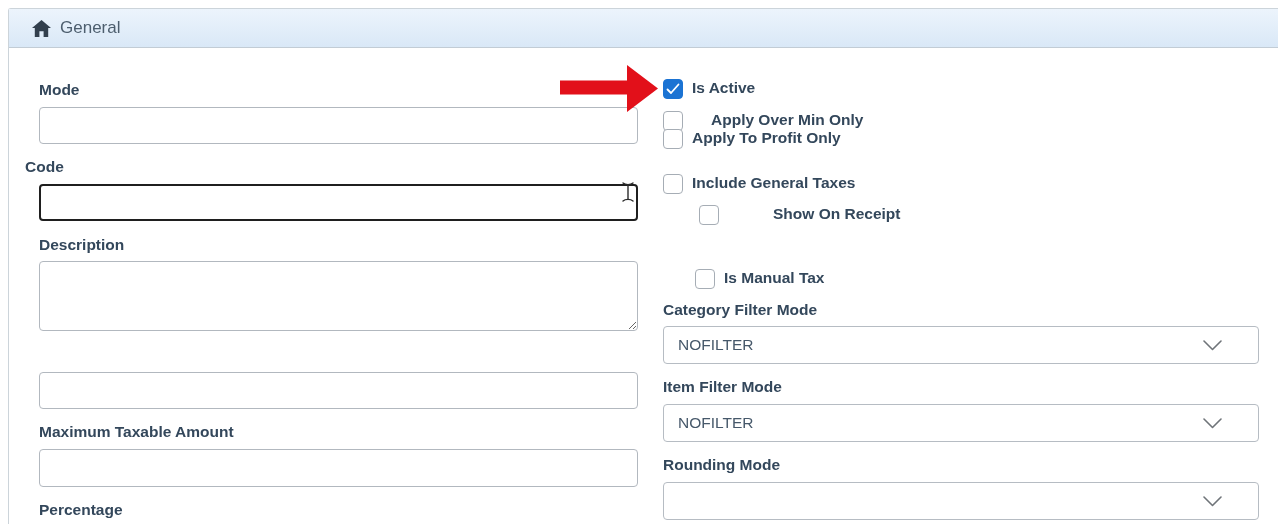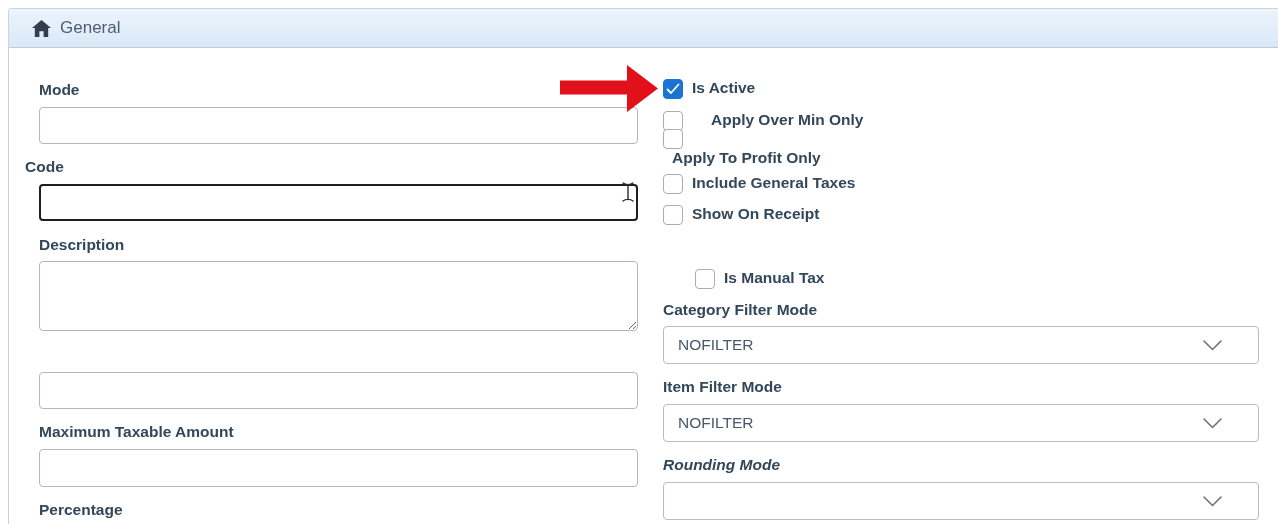--- a/index.html
+++ b/index.html
@@ -81,31 +81,31 @@
         </svg>
       </span>
       <span class="cb-label">Is Active</span>
     </div>
 
     <div class="cb-row" style="left:654px; top:102px;gap:19px;">
       <span class="cb"></span>
       <span class="cb-label">Apply Over Min Only</span>
     </div>
 
-    <div class="cb-row" style="left:654px; top:120px;flex-direction:column;">
+    <div class="cb-row" style="left:654px; top:120px;">
       <span class="cb"></span>
       <span class="cb-label">Apply To Profit Only</span>
     </div>
 
     <div class="cb-row" style="left:654px; top:165px;">
       <span class="cb"></span>
       <span class="cb-label">Include General Taxes</span>
     </div>
 
-    <div class="cb-row" style="left:654px; top:196px;">
+    <div class="cb-row" style="left:690px; top:196px;gap:45px;">
       <span class="cb"></span>
       <span class="cb-label">Show On Receipt</span>
     </div>
 
 
     <div class="cb-row" style="left:654px; top:260px;margin-left:32px;">
       <span class="cb"></span>
       <span class="cb-label">Is Manual Tax</span>
     </div>
 
@@ -118,21 +118,21 @@
     </div>
 
     <label class="fld-label" style="left:654px; top:369px;">Item Filter Mode</label>
     <div class="select" style="left:654px; top:395px; width:596px;">
       <span class="select-value">NOFILTER</span>
       <svg class="chev" viewBox="0 0 19 11">
         <path d="M1 1 L9.5 9.5 L18 1" fill="none" stroke="#6f7479" stroke-width="1.6" stroke-linecap="round" stroke-linejoin="round"></path>
       </svg>
     </div>
 
-    <label class="fld-label" style="left:654px; top:447px;font-style:italic;">Rounding Mode</label>
+    <label class="fld-label" style="left:654px; top:447px;">Rounding Mode</label>
     <div class="select" style="left:654px; top:473px; width:596px;">
       <span class="select-value"></span>
       <svg class="chev" viewBox="0 0 19 11">
         <path d="M1 1 L9.5 9.5 L18 1" fill="none" stroke="#6f7479" stroke-width="1.6" stroke-linecap="round" stroke-linejoin="round"></path>
       </svg>
     </div>
 
   </div>
 
   <svg class="annot" style="left:557px; top:64px;" width="104" height="49" viewBox="0 0 104 49">

